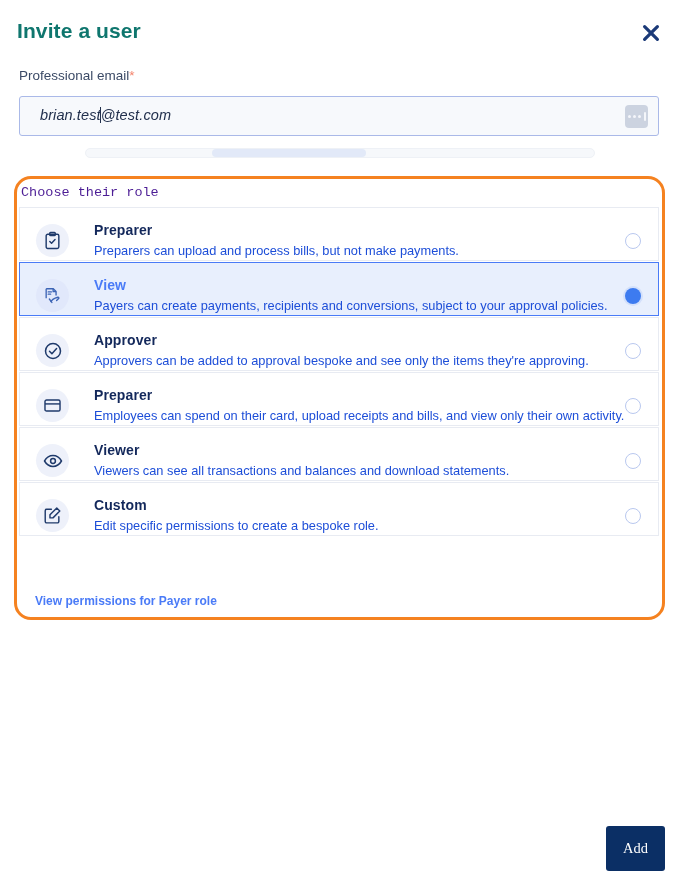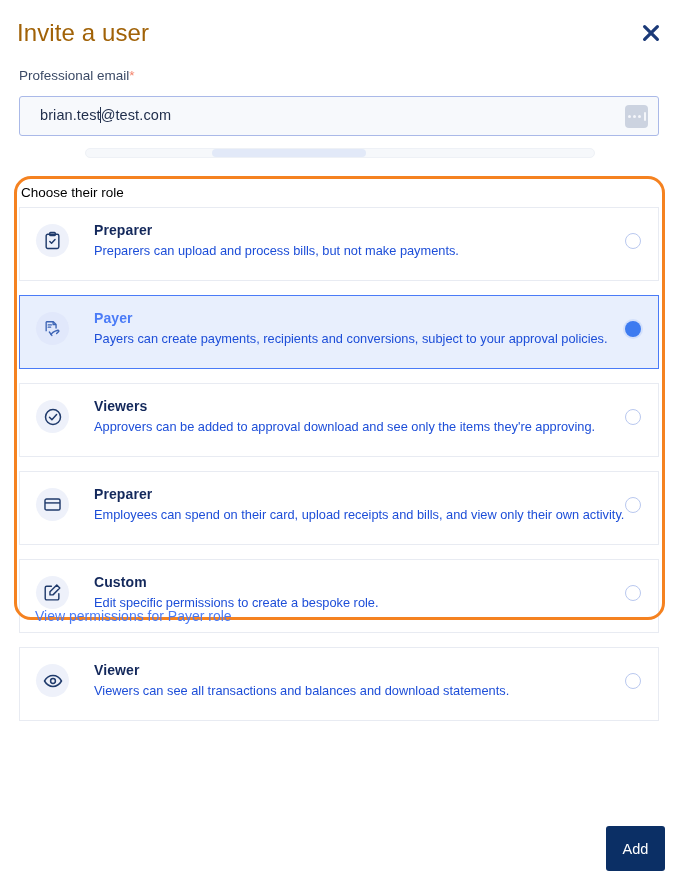--- a/index.html
+++ b/index.html
@@ -11,22 +11,22 @@
     overflow: hidden;
   }
   .dialog { position: relative; width: 680px; height: 873px; background: #fff; }
 
   
   .header {
     position: absolute; left: 0; top: 0; width: 680px; height: 62px;
   }
   .title {
     position: absolute; left: 17px; top: 19px;
-    font-size: 24px; font-weight: normal; letter-spacing: .1px;
-    color: #a16207;
+    font-size: 21px; font-weight: bold; letter-spacing: .1px;
+    color: #0f766e;
   }
   .close-btn {
     position: absolute; right: 14px; top: 18px;
     width: 30px; height: 30px; border: none; background: transparent;
     cursor: pointer; display: flex; align-items: center; justify-content: center;
   }
   .close-btn svg { display: block; }
 
   
   .field-label {
@@ -34,20 +34,21 @@
     font-size: 13.5px; color: #3b4a66; font-weight: normal; text-align: right;
   }
   .req-star { color: #f4836b; font-size: 13.5px; }
 
   .email-input-wrap {
     position: absolute; left: 19px; top: 96px;
     width: 640px; height: 40px;
     background: #f7f9fc;
     border: 1px solid #aab9e8;
     border-radius: 3px;
+    font-style: italic;
   }
   .email-value {
     position: absolute; left: 20px; top: 10px;
     font-size: 14.5px; color: #22304d;
     letter-spacing: .1px; white-space: nowrap;
   }
   .caret {
     display: inline-block; width: 1px; height: 16px;
     background: #22304d; vertical-align: -3px;
     margin: 0 -0.5px;
@@ -82,34 +83,34 @@
     position: absolute; left: 14px; top: 176px;
     width: 651px; height: 444px;
     border: 3px solid #f58220;
     border-radius: 17px;
     background: transparent;
     pointer-events: none;
   }
 
   .choose-label {
     position: absolute; left: 21px; top: 185px;
-    font-size: 13.5px; color: #000000;
+    font-size: 13.5px; color: #4c1d95; font-family: Liberation Mono, monospace;
   }
 
   
   .role-list {
     position: absolute; left: 19px; top: 207px;
     width: 640px;
   }
   .role-card {
     position: relative;
-    height: 74px;
+    height: 54px;
     background: #ffffff;
     border: 1px solid #e8ebf2;
-    margin-bottom: 14px;
+    margin-bottom: 1px;
     display: flex; align-items: center;
     cursor: pointer;
   }
   .role-card.selected {
     background: #e8effd;
     border: 1px solid #4a7bf7;
   }
   .role-icon-circle {
     position: absolute; left: 16px; top: 16px;
     width: 33px; height: 33px; border-radius: 50%;
@@ -135,33 +136,34 @@
     width: 16px; height: 16px; border-radius: 50%;
     border: 1.5px solid #b9c8ef; background: #fff;
   }
   .radio.checked {
     border: none; background: #3d7bf0;
     box-shadow: 0 0 0 2px #d3e0fb;
   }
 
   
   .perm-link {
-    position: absolute; left: 35px; top: 608px;
-    font-size: 14px; color: #4a7bf7; text-decoration: none;
+    position: absolute; left: 35px; top: 594px;
+    font-size: 12px; color: #4a7bf7; text-decoration: none;
     cursor: pointer;
+    font-weight: bold;
   }
 
   
   .add-btn {
     position: absolute; left: 606px; top: 826px;
     width: 59px; height: 45px;
     background: #0b2f65;
     color: #ffffff;
     border: none; border-radius: 3px;
-    font-size: 14.5px; font-family: Liberation Sans, sans-serif;
+    font-size: 14.5px; font-family: Liberation Serif, serif;
     font-weight: normal; cursor: pointer;
   }
 </style>
 </head>
 <body>
 
 <div class="dialog">
 
   <div class="header">
     <div class="title">Invite a user</div>
@@ -216,82 +218,82 @@
         <svg width="19" height="19" viewBox="0 0 24 24" fill="none" stroke="#3c64b5" stroke-width="1.7">
           <path d="M4 3.5h9l3.5 3.5v5" stroke-linejoin="round"></path>
           <path d="M4 3.5v12"></path>
           <path d="M12.8 3.6v3.6h3.6" stroke-linejoin="round"></path>
           <path d="M6.6 7.5h4M6.6 10.3h3" stroke-linecap="round"></path>
           <path d="M10 19.5c1.6-2.1 3.4-3.4 5.4-4.1l3.4-1.2c.9-.3 1.7.9 1 1.6l-2.6 2.6" stroke-linecap="round" stroke-linejoin="round"></path>
           <path d="M8 16.4l3.2 4.4" stroke-linecap="round"></path>
         </svg>
       </span>
       <div class="role-text">
-        <div class="role-name">Payer</div>
+        <div class="role-name">View</div>
         <div class="role-desc">Payers can create payments, recipients and conversions, subject to your approval policies.</div>
       </div>
       <span class="radio checked"></span>
     </div>
 
     <div class="role-card">
       <span class="role-icon-circle">
         <svg width="20" height="20" viewBox="0 0 24 24" fill="none" stroke="#1f3a6b" stroke-width="1.8">
           <circle cx="12" cy="12" r="9"></circle>
           <path d="M7.8 12.3l2.9 2.9 5.6-6.1" stroke-linecap="round" stroke-linejoin="round"></path>
         </svg>
       </span>
       <div class="role-text">
-        <div class="role-name">Viewers</div>
-        <div class="role-desc">Approvers can be added to approval download and see only the items they're approving.</div>
+        <div class="role-name">Approver</div>
+        <div class="role-desc">Approvers can be added to approval bespoke and see only the items they're approving.</div>
       </div>
       <span class="radio"></span>
     </div>
 
     <div class="role-card">
       <span class="role-icon-circle">
         <svg width="19" height="19" viewBox="0 0 24 24" fill="none" stroke="#1f3a6b" stroke-width="1.8">
           <rect x="2.5" y="5" width="19" height="14" rx="2"></rect>
           <path d="M2.5 10h19"></path>
         </svg>
       </span>
       <div class="role-text">
         <div class="role-name">Preparer</div>
         <div class="role-desc">Employees can spend on their card, upload receipts and bills, and view only their own activity.</div>
       </div>
       <span class="radio"></span>
     </div>
 
     <div class="role-card">
       <span class="role-icon-circle">
+        <svg width="20" height="20" viewBox="0 0 24 24" fill="none" stroke="#1f3a6b" stroke-width="1.8">
+          <path d="M1.8 12S5.6 5.5 12 5.5 22.2 12 22.2 12 18.4 18.5 12 18.5 1.8 12 1.8 12z" stroke-linejoin="round"></path>
+          <circle cx="12" cy="12" r="2.9"></circle>
+        </svg>
+      </span>
+      <div class="role-text">
+        <div class="role-name">Viewer</div>
+        <div class="role-desc">Viewers can see all transactions and balances and download statements.</div>
+      </div>
+      <span class="radio"></span>
+    </div>
+
+    <div class="role-card">
+      <span class="role-icon-circle">
         <svg width="19" height="19" viewBox="0 0 24 24" fill="none" stroke="#1f3a6b" stroke-width="1.8">
           <path d="M20 13.5v6a1.8 1.8 0 0 1-1.8 1.8H4.6A1.8 1.8 0 0 1 2.8 19.5V5.9a1.8 1.8 0 0 1 1.8-1.8h6" stroke-linecap="round" stroke-linejoin="round"></path>
           <path d="M17.4 2.6l3.8 3.8-8.6 8.6H8.8v-3.8z" stroke-linejoin="round"></path>
         </svg>
       </span>
       <div class="role-text">
         <div class="role-name">Custom</div>
         <div class="role-desc">Edit specific permissions to create a bespoke role.</div>
       </div>
       <span class="radio"></span>
     </div>
 
-    <div class="role-card">
-      <span class="role-icon-circle">
-        <svg width="20" height="20" viewBox="0 0 24 24" fill="none" stroke="#1f3a6b" stroke-width="1.8">
-          <path d="M1.8 12S5.6 5.5 12 5.5 22.2 12 22.2 12 18.4 18.5 12 18.5 1.8 12 1.8 12z" stroke-linejoin="round"></path>
-          <circle cx="12" cy="12" r="2.9"></circle>
-        </svg>
-      </span>
-      <div class="role-text">
-        <div class="role-name">Viewer</div>
-        <div class="role-desc">Viewers can see all transactions and balances and download statements.</div>
-      </div>
-      <span class="radio"></span>
-    </div>
-
   </div>
 
   <div class="role-highlight"></div>
 
   <a class="perm-link">View permissions for Payer role</a>
 
   <button class="add-btn">Add</button>
 
 </div>
 

